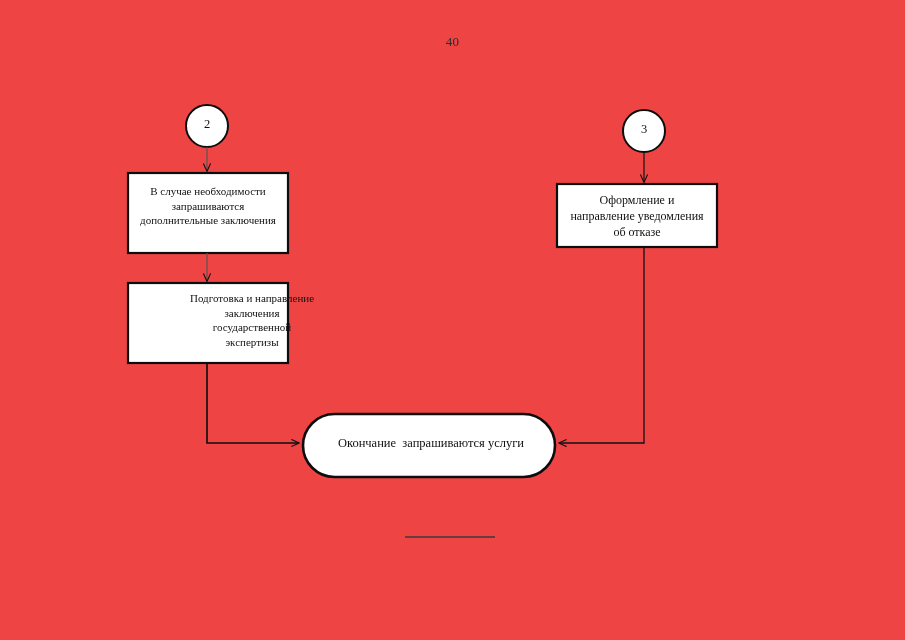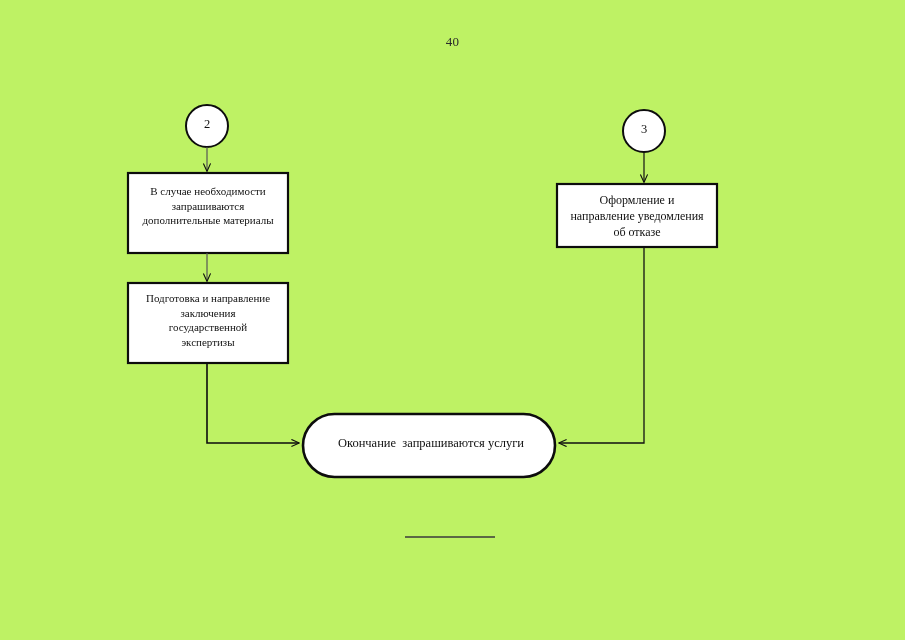--- a/index.html
+++ b/index.html
@@ -9,21 +9,21 @@
     background: #ffffff;
   }
   body {
     font-family: "Liberation Serif", "DejaVu Serif", serif;
     color: #1a1a1a;
   }
   #page {
     position: relative;
     width: 905px;
     height: 640px;
-    background: #bef264;
+    background: #ef4444;
     overflow: hidden;
   }
   #page-number {
     position: absolute;
     left: 0;
     top: 34px;
     width: 905px;
     text-align: center;
     font-size: 13px;
     color: #2b2b2b;
@@ -66,20 +66,21 @@
     left: 130px;
     top: 184px;
     width: 156px;
     font-size: 11px;
   }
   #proc-2-text {
     left: 131px;
     top: 291px;
     width: 154px;
     font-size: 11px;
+    padding-left: 44px;
   }
   #proc-3-text {
     left: 559px;
     top: 193px;
     width: 156px;
     font-size: 12px;
   }
   
   #term-text {
     left: 311px;
@@ -128,21 +129,21 @@
 
     <line x1="405" y1="537" x2="495" y2="537" stroke="#3a3a3a" stroke-width="1.4"></line>
   </svg>
 
   <div class="connector-label" id="conn-2-label">2</div>
 
   <div class="connector-label" id="conn-3-label">3</div>
 
   <div class="node-text" id="proc-1-text">В случае необходимости
 запрашиваются
-дополнительные материалы</div>
+дополнительные заключения</div>
 
   <div class="node-text" id="proc-2-text">Подготовка и направление
 заключения
 государственной
 экспертизы</div>
 
   <div class="node-text" id="proc-3-text">Оформление и
 направление уведомления
 об отказе</div>
 

